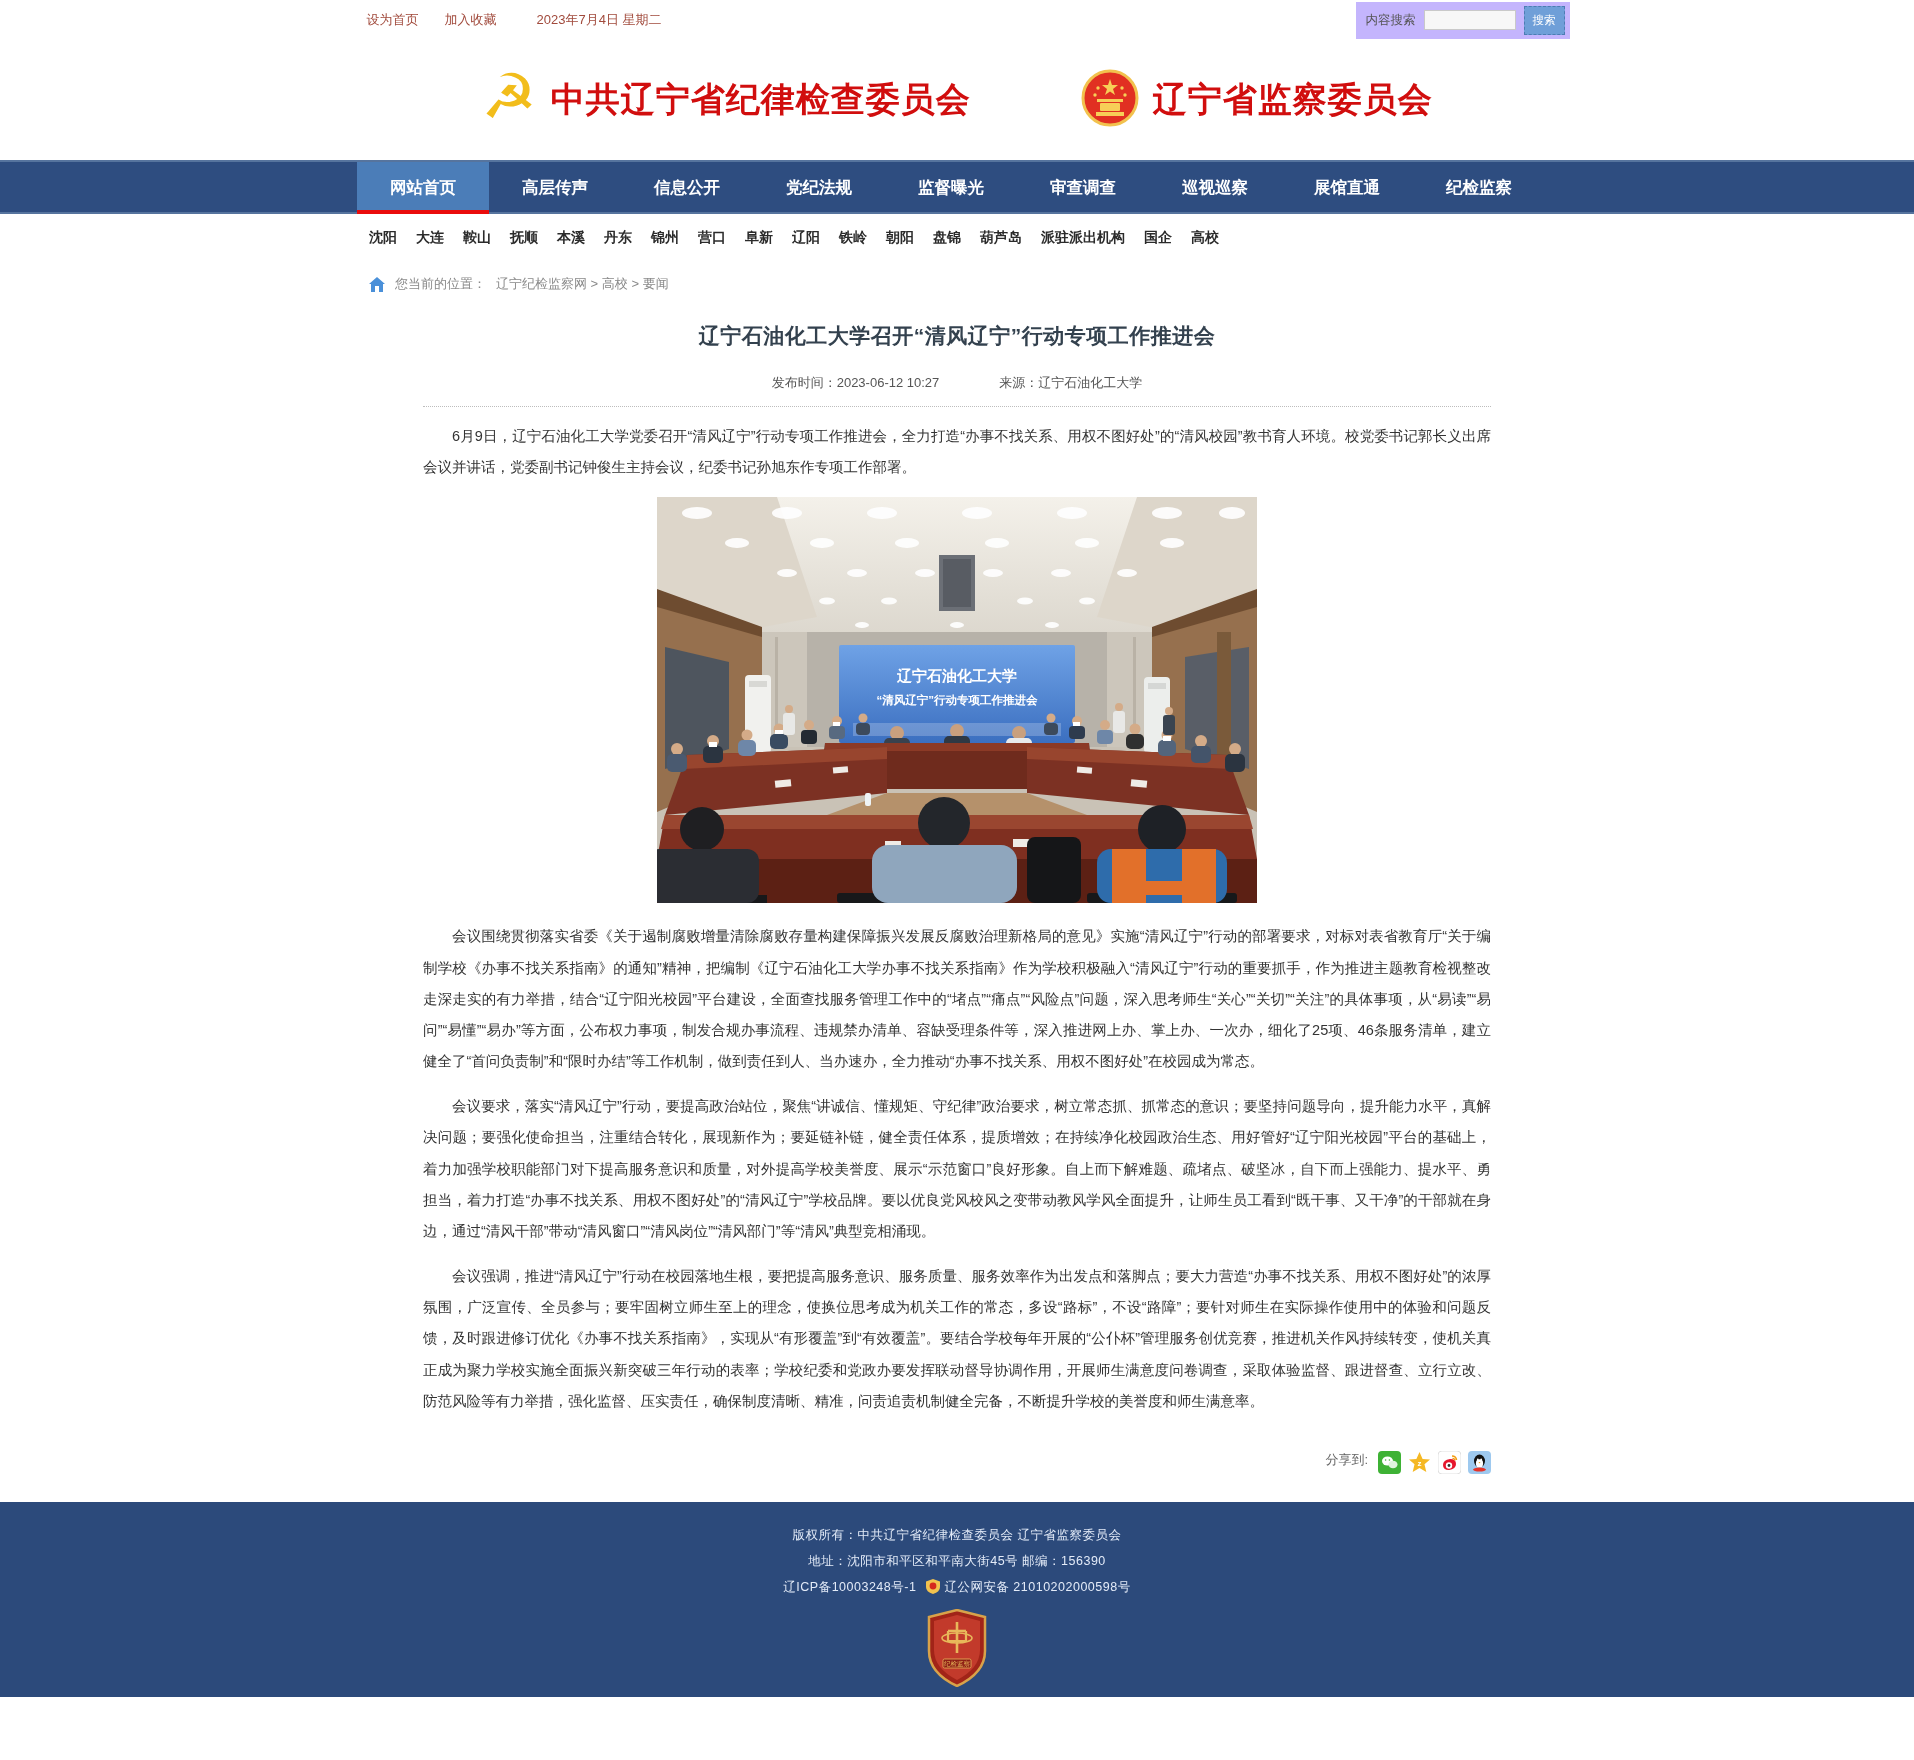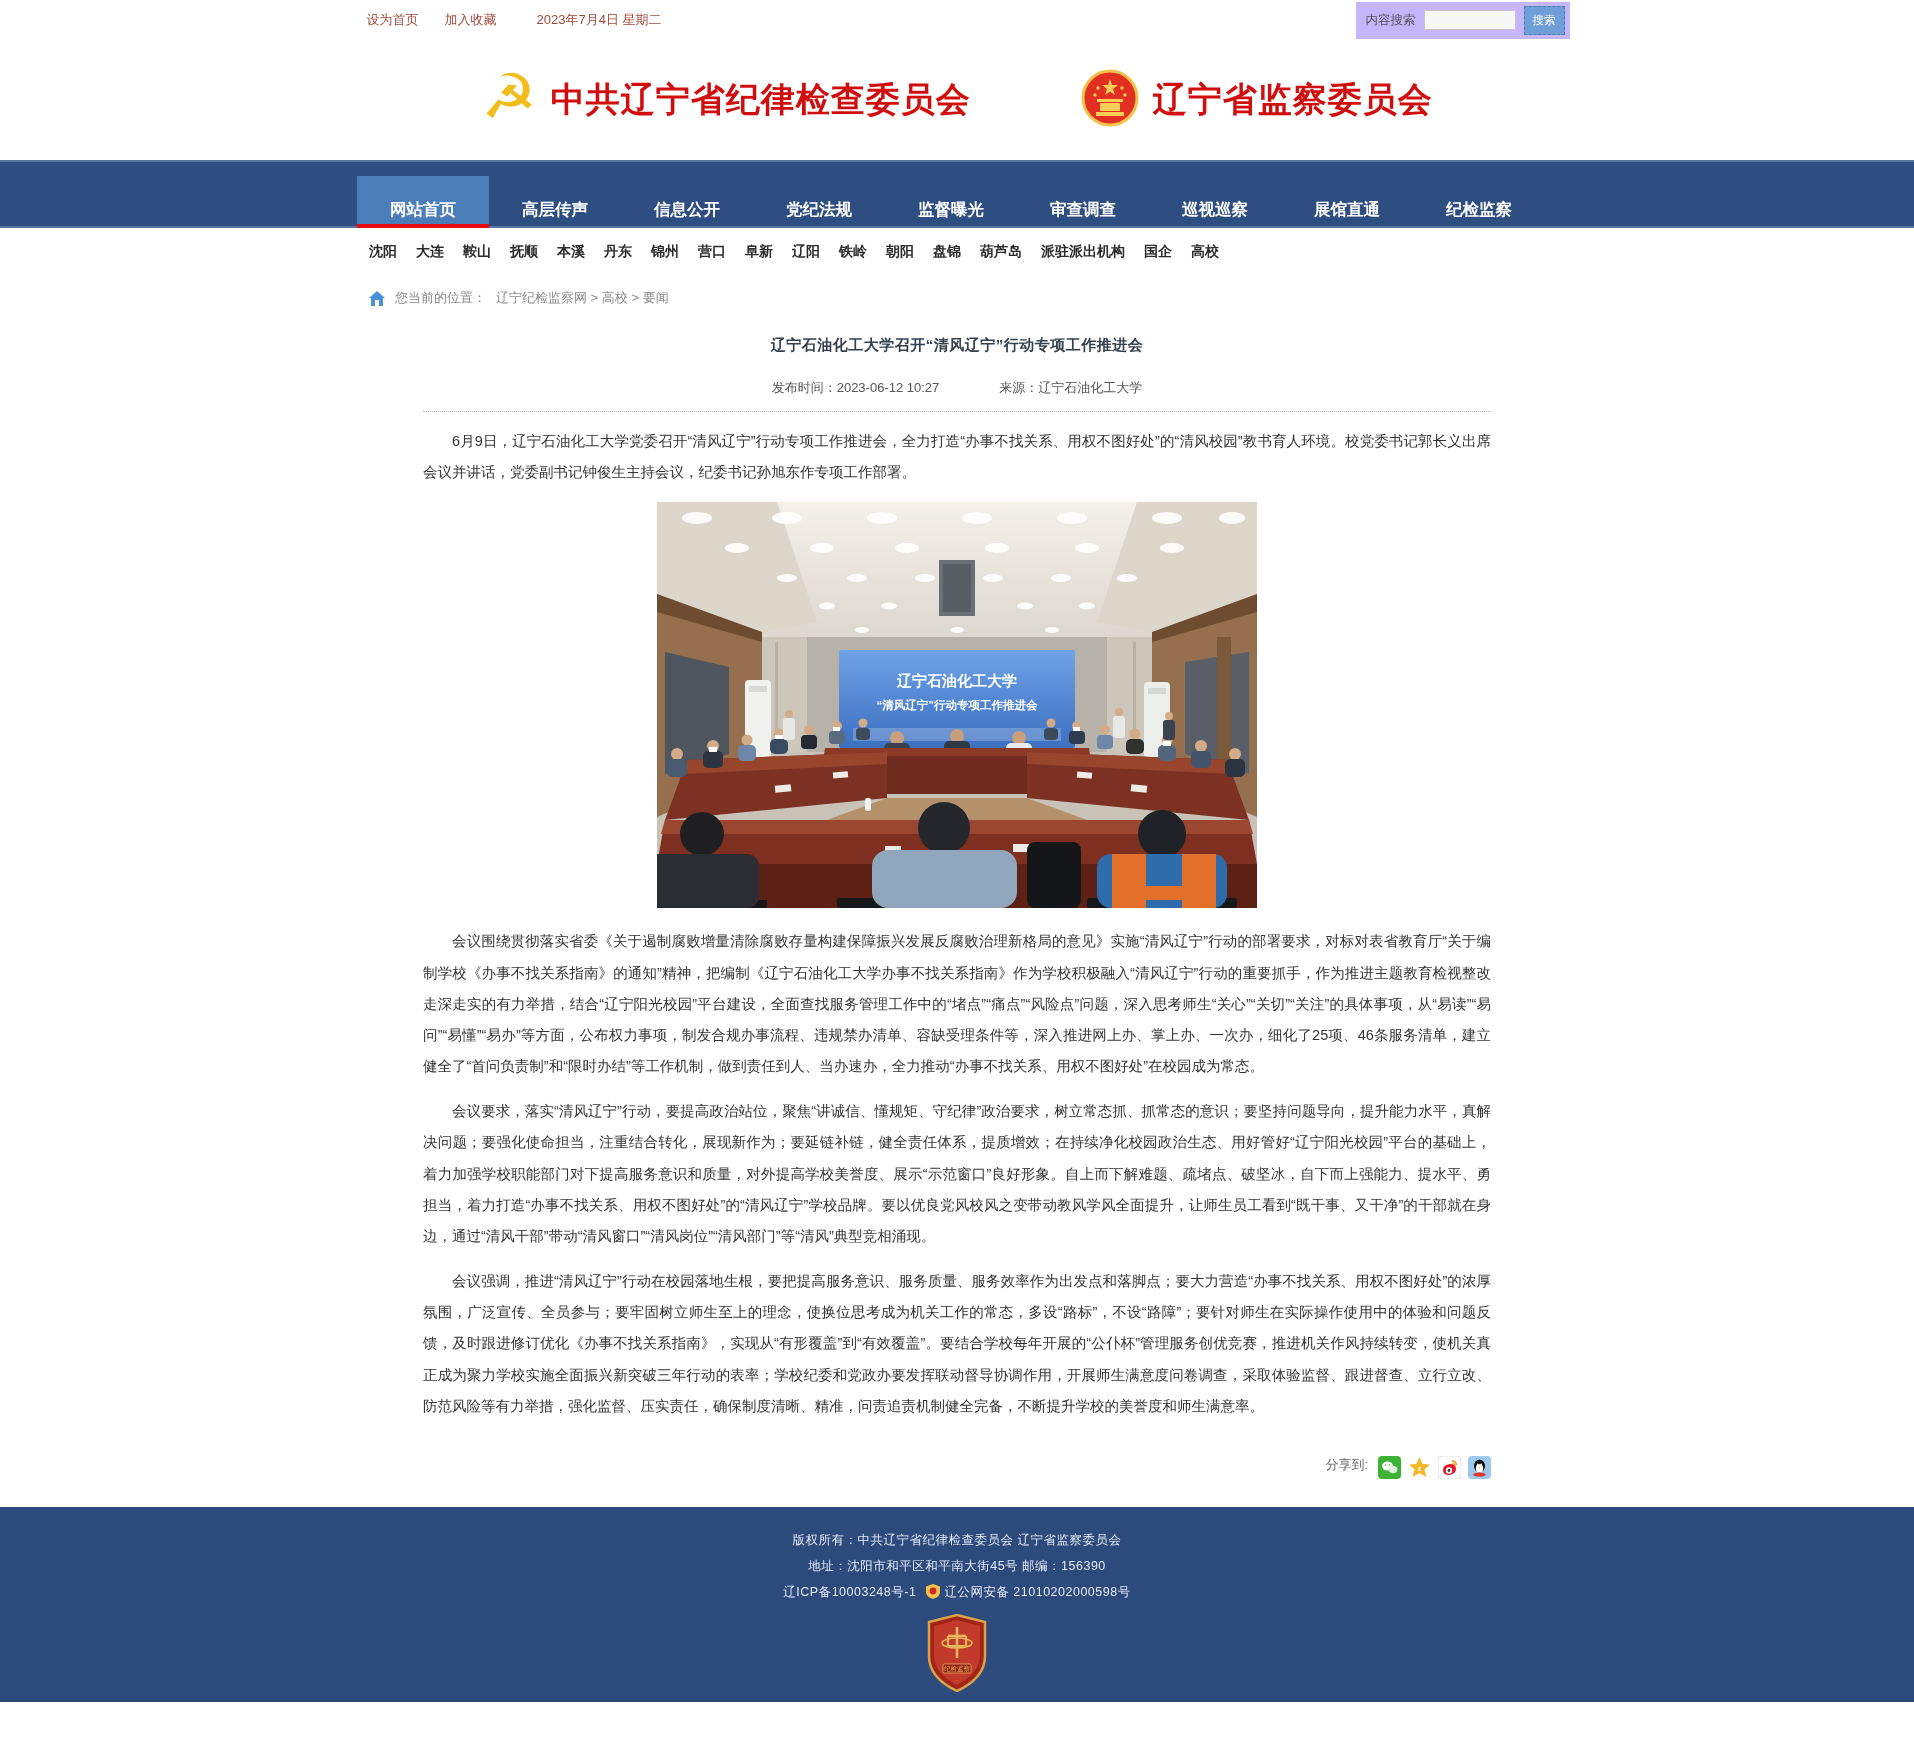--- a/index.html
+++ b/index.html
@@ -24,38 +24,38 @@
   
   .header { height: 120px; display: flex; align-items: center; justify-content: center; gap: 110px; }
   .brand { display: flex; align-items: center; gap: 14px; }
   .brand-title { font-size: 34px; font-weight: bold; color: #d10e0e; letter-spacing: 1px; }
   .party-emblem { font-size: 62px; color: #f2bd1b; line-height: 1; transform: translateY(-3px); }
 
   
   .nav { background: #2e4d80; border-top: 2px solid #56749e; border-bottom: 2px solid #56749e; }
   .nav-inner { width: 1200px; margin: 0 auto; display: flex; }
   .nav-item { position: relative; display: block; color: #fff; font-size: 16.5px; font-weight: bold;
-              line-height: 50px; height: 50px; padding: 8px 33px; text-decoration: none; margin-top: 14px; }
+              line-height: 50px; height: 50px; padding: 0 33px; text-decoration: none; }
   .nav-item.active { background: #4b7db8; }
   .nav-item.active::after { content: ""; position: absolute; left: 0; right: 0; bottom: -2px; height: 4px; background: #ea0c0c; }
 
   
   .subnav { height: 48px; display: flex; align-items: center; }
   .subnav-inner { width: 1200px; margin: 0 auto; display: flex; gap: 19px; padding-left: 12px; flex-wrap: nowrap; }
   .subnav a { color: #2b2b2b; font-size: 14px; font-weight: 600; text-decoration: none; }
 
   
   .crumb-row { height: 44px; display: flex; align-items: center; }
   .crumb-inner { width: 1200px; margin: 0 auto; display: flex; align-items: center; gap: 10px; padding-left: 12px; }
   .crumb-inner span { color: #8a8a8a; font-size: 13px; }
   .home-icon { width: 16px; height: 15px; display: inline-block; }
 
   
   .article { width: 1200px; margin: 0 auto; padding: 0 66px; }
-  .article-title { text-align: center; font-size: 15px; font-weight: bold; color: #33414e; margin-top: 16px; letter-spacing: 0.5px; }
+  .article-title { text-align: center; font-size: 21px; font-weight: bold; color: #33414e; margin-top: 16px; letter-spacing: 0.5px; }
   .article-meta { display: flex; justify-content: center; gap: 60px; margin-top: 24px; padding-bottom: 14px;
                   border-bottom: 1px dotted #bdbdbd; font-size: 13px; color: #555; }
   .article-body p { font-size: 14.5px; line-height: 2.15; text-align: justify; text-indent: 2em; margin-top: 14px; color: #333; }
   .photo-wrap { text-align: center; margin: 14px 0 6px 0; }
   .photo-wrap svg { display: inline-block; }
 
   
   .share-row { display: flex; justify-content: flex-end; gap: 7px; margin: 34px 0 10px 0; }
   .share-label { font-size: 13px; color: #666; margin-right: 3px; }
   .share-icon { width: 23px; height: 23px; display: inline-block; cursor: pointer; }

